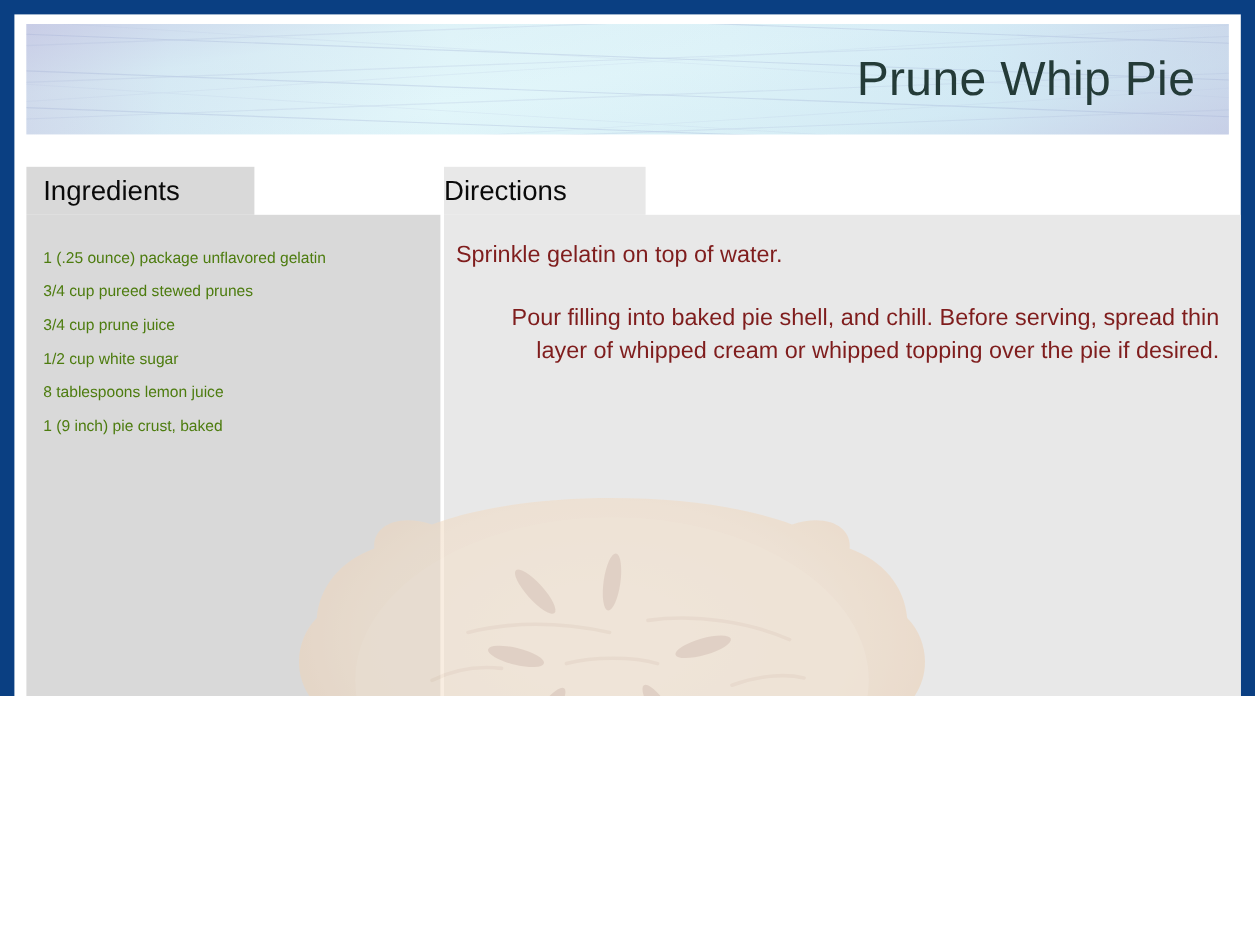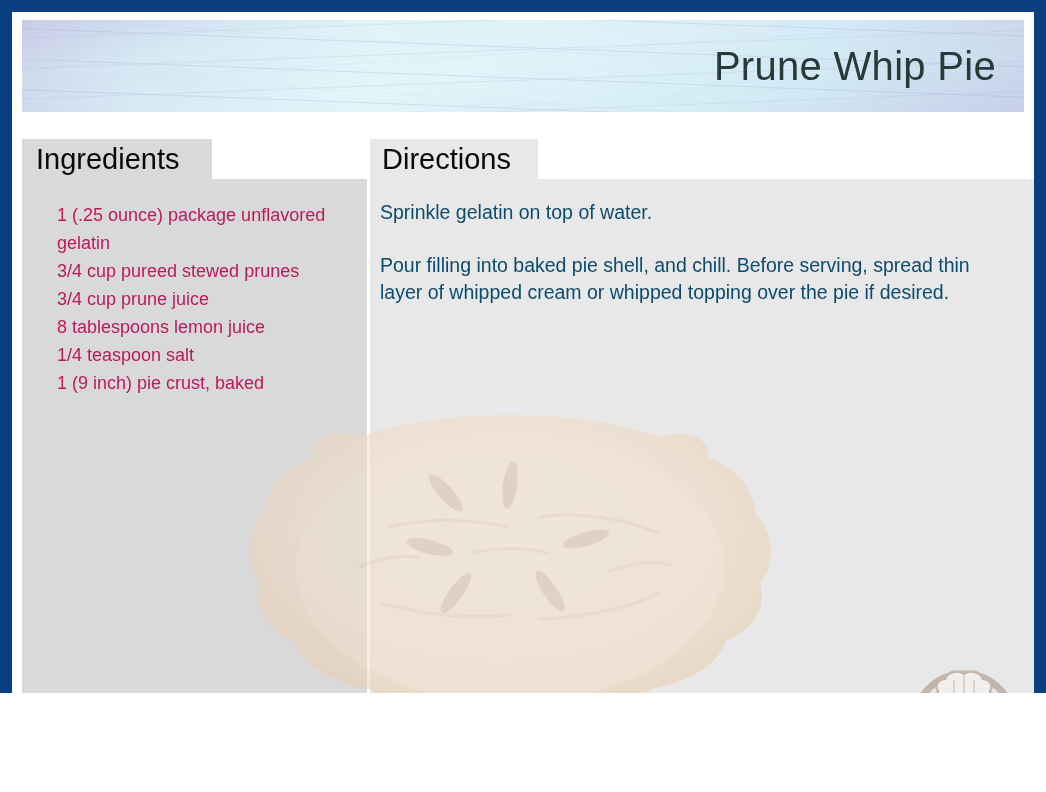--- a/index.html
+++ b/index.html
@@ -6,21 +6,21 @@
     margin: 0;
     padding: 0;
     background: #ffffff;
   }
   body {
     font-family: "Liberation Sans", sans-serif;
   }
   .slide {
     position: relative;
     width: 1046px;
-    height: 693px;
+    height: 580px;
     background: #0a3f82;
     overflow: hidden;
     box-sizing: border-box;
   }
   
   .page {
     position: absolute;
     left: 12px;
     top: 12px;
     width: 1022px;
@@ -63,37 +63,37 @@
 
   
   .hdr {
     position: absolute;
     height: 40px;
     display: flex;
     align-items: center;
     box-sizing: border-box;
   }
   .hdr-label {
-    font-size: 29px;
+    font-size: 23px;
     line-height: 1;
     color: #0a0a0a;
     white-space: nowrap;
   }
   #hdr-ing {
     left: 10px;
     top: 127px;
     width: 190px;
     padding-left: 14px;
     background: #d9d9d9;
   }
   #hdr-dir {
     left: 358px;
     top: 127px;
     width: 168px;
-    padding-left: 12px;
+    padding-left: 0;
     background: #e8e8e8;
   }
 
   
   .panel {
     position: absolute;
     top: 167px;
     box-sizing: border-box;
     overflow: hidden;
   }
@@ -130,34 +130,33 @@
     opacity: 0.55;
   }
 
   .ing-list {
     position: relative;
     margin: 0;
     padding: 0;
     list-style: none;
   }
   .ing-list li {
-    font-size: 18px;
+    font-size: 13px;
     line-height: 28px;
-    color: #be185d;
-    margin-left: 21px;
+    color: #4d7c0f;
   }
 
   .dir-para {
     position: relative;
     margin: 0 0 26px 0;
     font-size: 19.5px;
     line-height: 27px;
-    color: #0c4a6e;
-  }
-  .dir-para:last-child { margin-bottom: 0; }
+    color: #7f1d1d;
+  }
+  .dir-para:last-child { margin-bottom: 0; text-align: right; }
 
   
   .chef-logo {
     position: absolute;
     left: 888px;
     top: 642px;
     width: 128px;
     height: 128px;
     opacity: 0.40;
   }
@@ -202,22 +201,22 @@
 
     <div class="hdr" id="hdr-dir">
       <span class="hdr-label">Directions</span>
     </div>
 
     <div class="panel" id="panel-ing">
       <ul class="ing-list">
         <li>1 (.25 ounce) package unflavored gelatin</li>
         <li>3/4 cup pureed stewed prunes</li>
         <li>3/4 cup prune juice</li>
+        <li>1/2 cup white sugar</li>
         <li>8 tablespoons lemon juice</li>
-        <li>1/4 teaspoon salt</li>
         <li>1 (9 inch) pie crust, baked</li>
       </ul>
     </div>
 
     <div class="panel" id="panel-dir">
       <p class="dir-para">Sprinkle gelatin on top of water.</p>
       <p class="dir-para">Pour filling into baked pie shell, and chill.  Before serving, spread thin layer of whipped cream or whipped topping over the pie if desired.</p>
     </div>
 
     <div class="pie-wrap">

